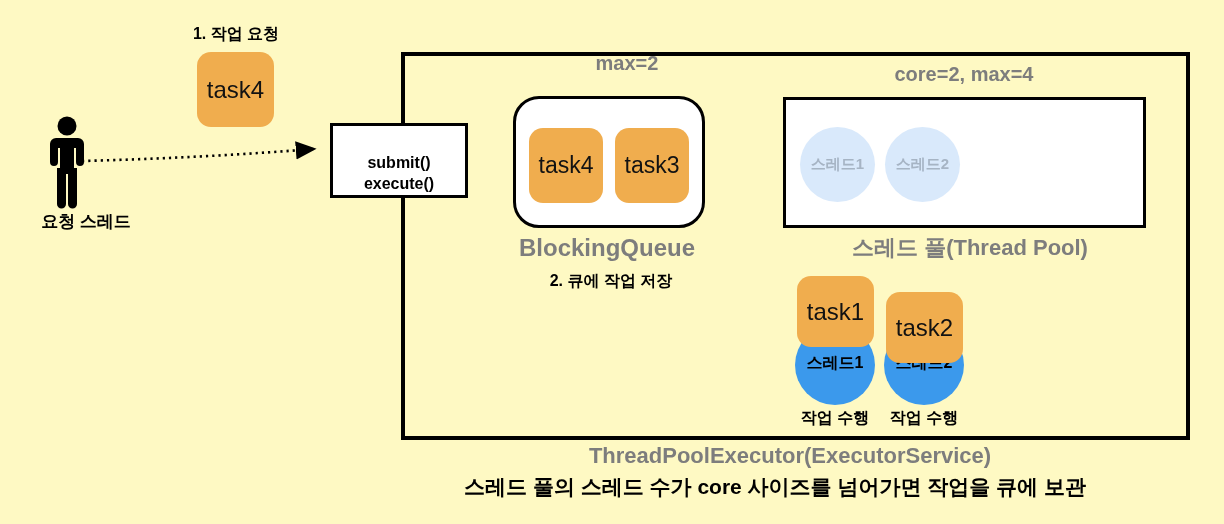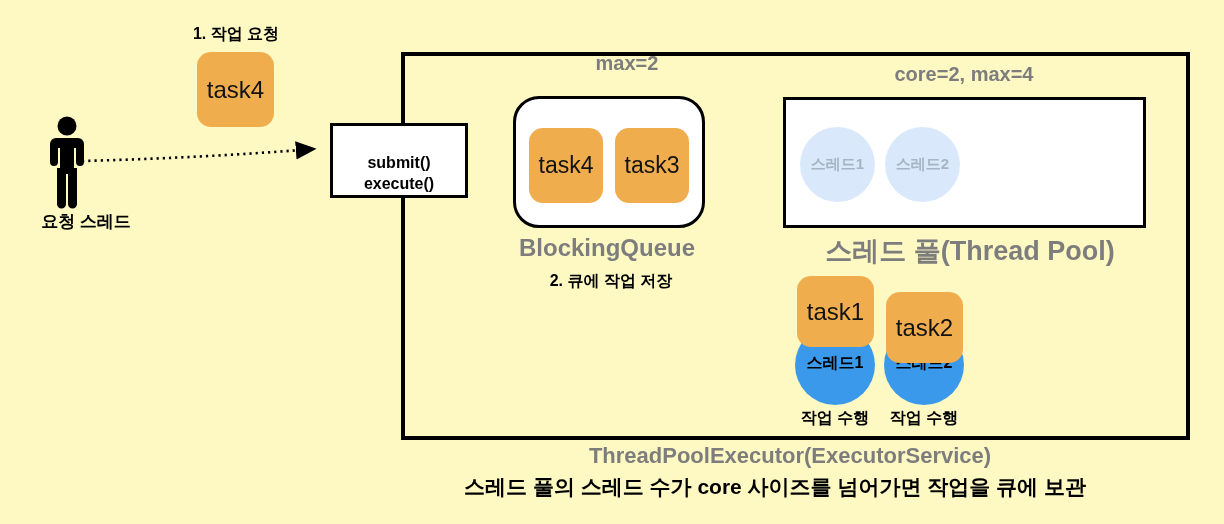--- a/index.html
+++ b/index.html
@@ -169,21 +169,21 @@
 
   <div class="ctext" style="left:611px; top:271px; font-size:16px;">2. 큐에 작업 저장</div>
 
   <div class="ctext gray" style="left:964px; top:63px; font-size:20px;">core=2, max=4</div>
 
   <div class="pool-box">
     <div class="idle-thread" style="left:14px; top:27px;">스레드1</div>
     <div class="idle-thread" style="left:99px; top:27px;">스레드2</div>
   </div>
 
-  <div class="ctext gray" style="left:970px; top:233px; font-size:27px;">스레드 풀(Thread Pool)</div>
+  <div class="ctext gray" style="left:970px; top:233px; font-size:22px;">스레드 풀(Thread Pool)</div>
 
   <div class="worker-thread" style="left:795px; top:325px;">스레드1</div>
   <div class="task-box worker-task" style="left:797px; top:276px;">task1</div>
   <div class="ctext" style="left:835px; top:408px; font-size:16px;">작업 수행</div>
 
   <div class="worker-thread" style="left:884px; top:325px;">스레드2</div>
   <div class="task-box worker-task" style="left:886px; top:276px;margin-top:16px;">task2</div>
   <div class="ctext" style="left:924px; top:408px; font-size:16px;">작업 수행</div>
 
   <div class="ctext gray" style="left:790px; top:443px; font-size:22px;">ThreadPoolExecutor(ExecutorService)</div>

